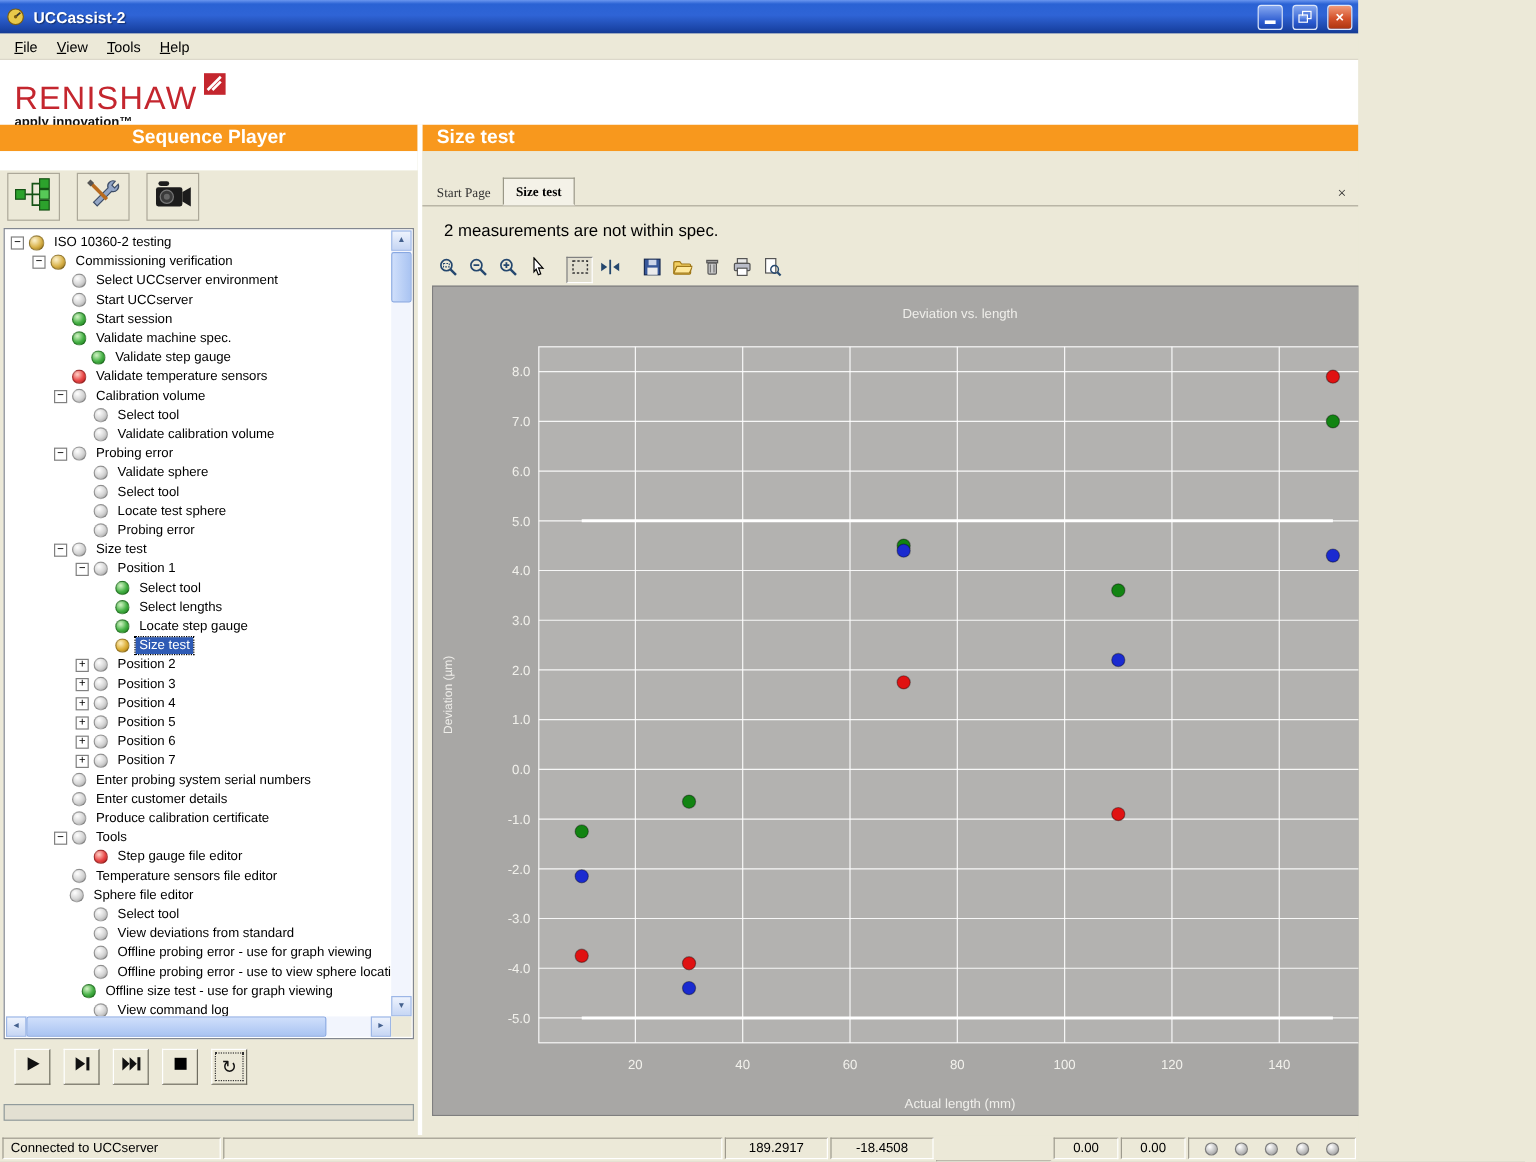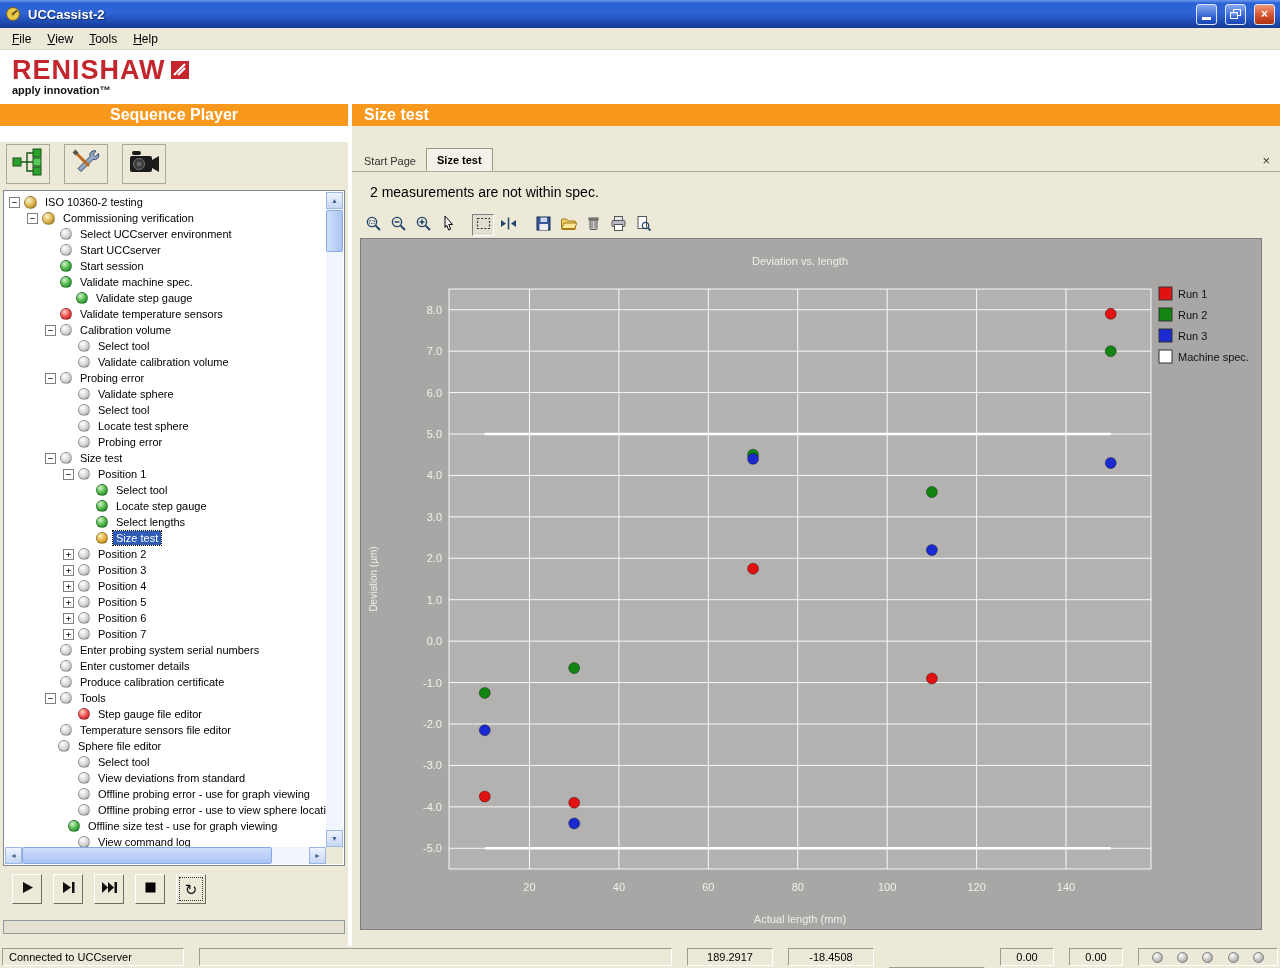--- a/index.html
+++ b/index.html
@@ -1,17 +1,17 @@
 <!DOCTYPE html>
 <html><head>
 <meta charset="utf-8">
 <style>
   * { margin:0; padding:0; box-sizing:border-box; }
   html,body { background:#ece9d8; font-family:"Liberation Sans", sans-serif; }
-  .window { position:relative; width:1280px; height:968px; background:#ece9d8; overflow:hidden; }
+  .window { position:relative; width:1132px; height:968px; background:#ece9d8; overflow:hidden; }
 
   
   .titlebar { position:absolute; top:0; left:0; right:0; height:28px;
     background:linear-gradient(180deg,#6a96ef 0%,#2a62d4 12%,#2f64d6 45%,#1a44a6 88%,#143a90 100%);
     display:flex; align-items:center; padding:0 5px; gap:6px; }
   .win-icon { width:17px; height:17px; flex:none; }
   .title-text { color:#fff; font-weight:bold; font-size:13px; text-shadow:1px 1px 1px #14306e; flex:1; }
   .tb-btn { width:21px; height:21px; border-radius:3px; border:1px solid #dce6fa; display:flex;
     align-items:center; justify-content:center; color:#fff; font-size:12px; font-weight:bold; margin-left:2px; }
   .tb-min,.tb-max { background:linear-gradient(#86a8f0,#2a5ad0 70%,#1c46ae); }
@@ -24,21 +24,21 @@
 
   
   .menubar { position:absolute; top:28px; left:0; right:0; height:22px; background:#ece9d8;
     display:flex; align-items:center; padding:0 4px; border-bottom:1px solid #dcd8ca; }
   .menu-item { display:inline-block; font-size:12px; padding:3px 8px; color:#000; }
   .menu-item::first-letter { text-decoration:underline; }
 
   
   .logo-area { position:absolute; top:50px; left:0; right:0; height:54px; background:#fff; padding:6px 0 0 12px; }
   .brand-line { display:flex; align-items:flex-start; gap:4px; }
-  .brand { font-size:27px; font-weight:bold; color:#c4262e; letter-spacing:1px; line-height:28px; }
+  .brand { font-size:27px; font-weight:normal; color:#c4262e; letter-spacing:1px; line-height:28px;margin-top:12px; }
   .logo-mark { width:20px; height:20px; margin-top:4px; }
   .tagline { font-size:11px; font-weight:bold; color:#111; margin-top:0px; }
 
   
   .header-left { position:absolute; top:104px; left:0; width:348px; height:22px; background:#f8981d;
     color:#fff; font-weight:bold; font-size:16px; display:flex; align-items:center; justify-content:center; }
   .header-right { position:absolute; top:104px; left:352px; right:0; height:22px; background:#f8981d;
     color:#fff; font-weight:bold; font-size:16px; display:flex; align-items:center; padding-left:12px; }
   .panel-gap { position:absolute; top:104px; left:348px; width:4px; bottom:22px; background:#fff; }
 
@@ -77,38 +77,38 @@
     border-color:#fff #6f6d60 #6f6d60 #fff; display:flex; align-items:center; justify-content:center; }
   .pb-btn.focused { outline:1px dotted #333; outline-offset:-4px; }
   .loop-glyph { font-size:15px; color:#111; line-height:15px; }
 
   .progress-strip { position:absolute; top:794px; left:3px; right:3px; height:14px;
     border:1px solid #919b9c; background:#e3e0d2; }
 
   
   .right-panel { position:absolute; top:126px; left:352px; right:0; height:820px; background:#ece9d8; }
   .tab-row { position:absolute; top:20px; left:0; right:0; height:26px; border-bottom:1px solid #aca899;
-    display:flex; align-items:flex-end; padding-left:2px; }
+    display:flex; align-items:flex-end; padding-left:2px;font-family:Liberation Serif, serif; }
   .tab { font-size:11px; padding:5px 10px 4px 10px; color:#333; }
   .tab.active { font-weight:bold; color:#000; background:#f4f2e8; border:1px solid #9a9787; border-bottom:1px solid #f4f2e8; }
   .tab-close { margin-left:auto; margin-right:10px; margin-bottom:4px; font-size:13px; color:#333; line-height:12px; }
   .notice { position:absolute; top:58px; left:18px; font-size:14px; color:#000; }
 
   .chart-toolbar { position:absolute; top:86px; left:10px; height:26px; display:flex; align-items:center; gap:3px; }
   .ct-btn { width:22px; height:22px; display:flex; align-items:center; justify-content:center; border:1px solid transparent; }
   .ct-btn.pressed { border-color:#808080 #fff #fff #808080; background:#e2dfd0; }
   .ct-sep { width:7px; }
 
   .chart-box { position:absolute; top:112px; left:8px; width:902px; height:692px;
     background:#a8a7a5; border:1px solid #7f7f7f; }
   .chart-box svg { display:block; }
 
   
   .statusbar { position:absolute; bottom:0; left:0; right:0; height:22px; background:#ece9d8;
-    display:flex; gap:15px; padding:2px; font-size:11px; color:#000; }
+    display:flex; gap:2px; padding:2px; font-size:11px; color:#000; }
   .sb-cell { border:1px solid; border-color:#9d9a8d #fff #fff #9d9a8d; display:flex; align-items:center;
     padding:0 6px; overflow:hidden; white-space:nowrap; }
   .sb-conn { width:182px; }
   .sb-flex { flex:1; }
   .sb-val { justify-content:center; }
   .sb-leds { width:140px; justify-content:space-around; }
   .led { width:11px; height:11px; border-radius:50%;
     background:radial-gradient(circle at 35% 30%, #ffffff, #c2c2c2 55%, #8d8d8d); border:1px solid #7e7e7e; }
 </style>
 </head>
@@ -286,26 +286,26 @@
             <span class="tree-label ">Position 1</span>
           </div>
           <div class="tree-item" style="padding-left:76px">
             <span class="exp-spacer"></span>
             <span class="ball " style="background:radial-gradient(circle at 35% 30%, #d6f5c8, #44b044 55%, #187818)"></span>
             <span class="tree-label ">Select tool</span>
           </div>
           <div class="tree-item" style="padding-left:76px">
             <span class="exp-spacer"></span>
             <span class="ball " style="background:radial-gradient(circle at 35% 30%, #d6f5c8, #44b044 55%, #187818)"></span>
+            <span class="tree-label ">Select lengths</span>
+          </div>
+          <div class="tree-item" style="padding-left:76px">
+            <span class="exp-spacer"></span>
+            <span class="ball " style="background:radial-gradient(circle at 35% 30%, #d6f5c8, #44b044 55%, #187818)"></span>
             <span class="tree-label ">Locate step gauge</span>
-          </div>
-          <div class="tree-item" style="padding-left:76px">
-            <span class="exp-spacer"></span>
-            <span class="ball " style="background:radial-gradient(circle at 35% 30%, #d6f5c8, #44b044 55%, #187818)"></span>
-            <span class="tree-label ">Select lengths</span>
           </div>
           <div class="tree-item" style="padding-left:76px">
             <span class="exp-spacer"></span>
             <span class="ball " style="background:radial-gradient(circle at 35% 30%, #fff0c0, #dcae36 55%, #a07410)"></span>
             <span class="tree-label selected">Size test</span>
           </div>
           <div class="tree-item" style="padding-left:58px">
             <span class="expander">+</span>
             <span class="ball " style="background:radial-gradient(circle at 35% 30%, #ffffff, #d4d4d4 55%, #969696)"></span>
             <span class="tree-label ">Position 2</span>

